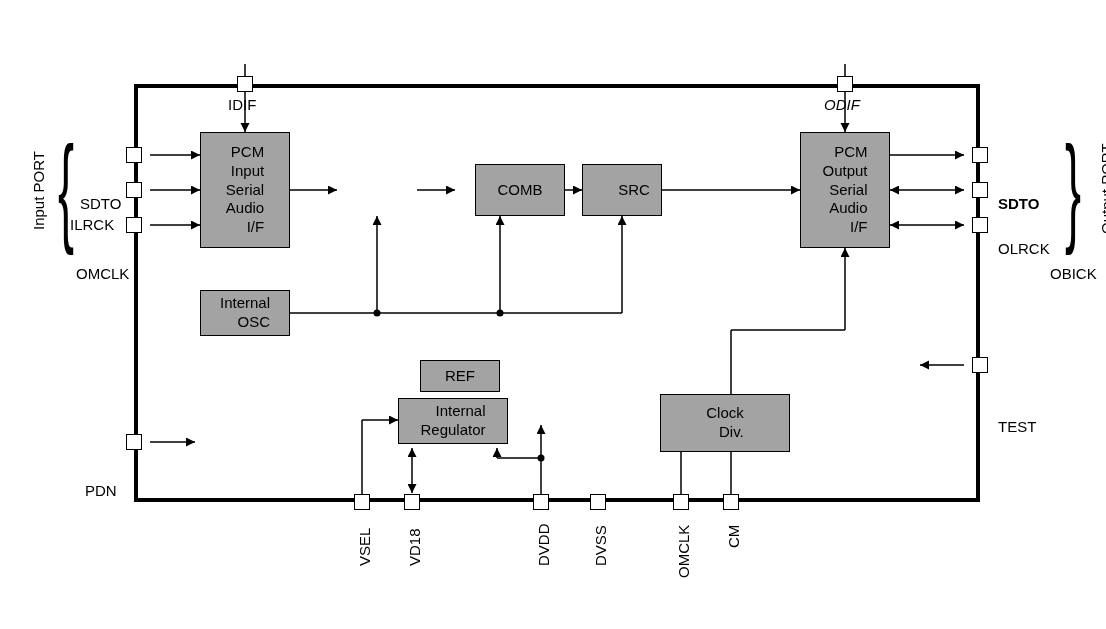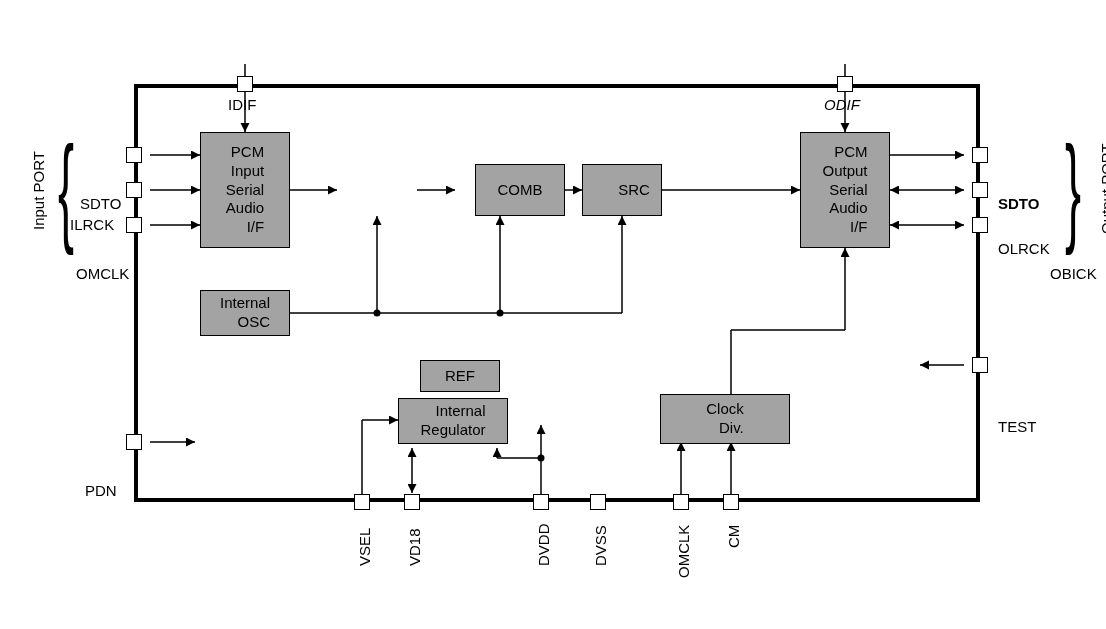--- a/index.html
+++ b/index.html
@@ -141,21 +141,21 @@
   <div class="block" style="left:800px; top:132px; width:90px; height:116px; white-space:pre-line;">PCM
 Output
 Serial
 Audio
 I/F</div>
   <div class="block" style="left:200px; top:290px; width:90px; height:46px; white-space:pre-line;">Internal
 OSC</div>
   <div class="block" style="left:420px; top:360px; width:80px; height:32px;">REF</div>
   <div class="block" style="left:398px; top:398px; width:110px; height:46px; white-space:pre-line;">Internal
 Regulator</div>
-  <div class="block" style="left:660px; top:394px; width:130px; height:50px; white-space:pre-line;">Clock
+  <div class="block" style="left:660px; top:394px; width:130px; height:58px; white-space:pre-line;">Clock
 Div.</div>
 
   <div class="pin" style="left:237px; top:76px;"></div>
   <div class="label" style="left:228px; top:48px;">IDIF</div>
   <div class="pin" style="left:837px; top:76px;"></div>
   <div class="label" style="left:824px; top:48px;font-style:italic;">ODIF</div>
 
   <div class="pin" style="left:126px; top:147px;"></div>
   <div class="label" style="left:80px; top:147px;">SDTO</div>
   <div class="pin" style="left:126px; top:182px;"></div>

